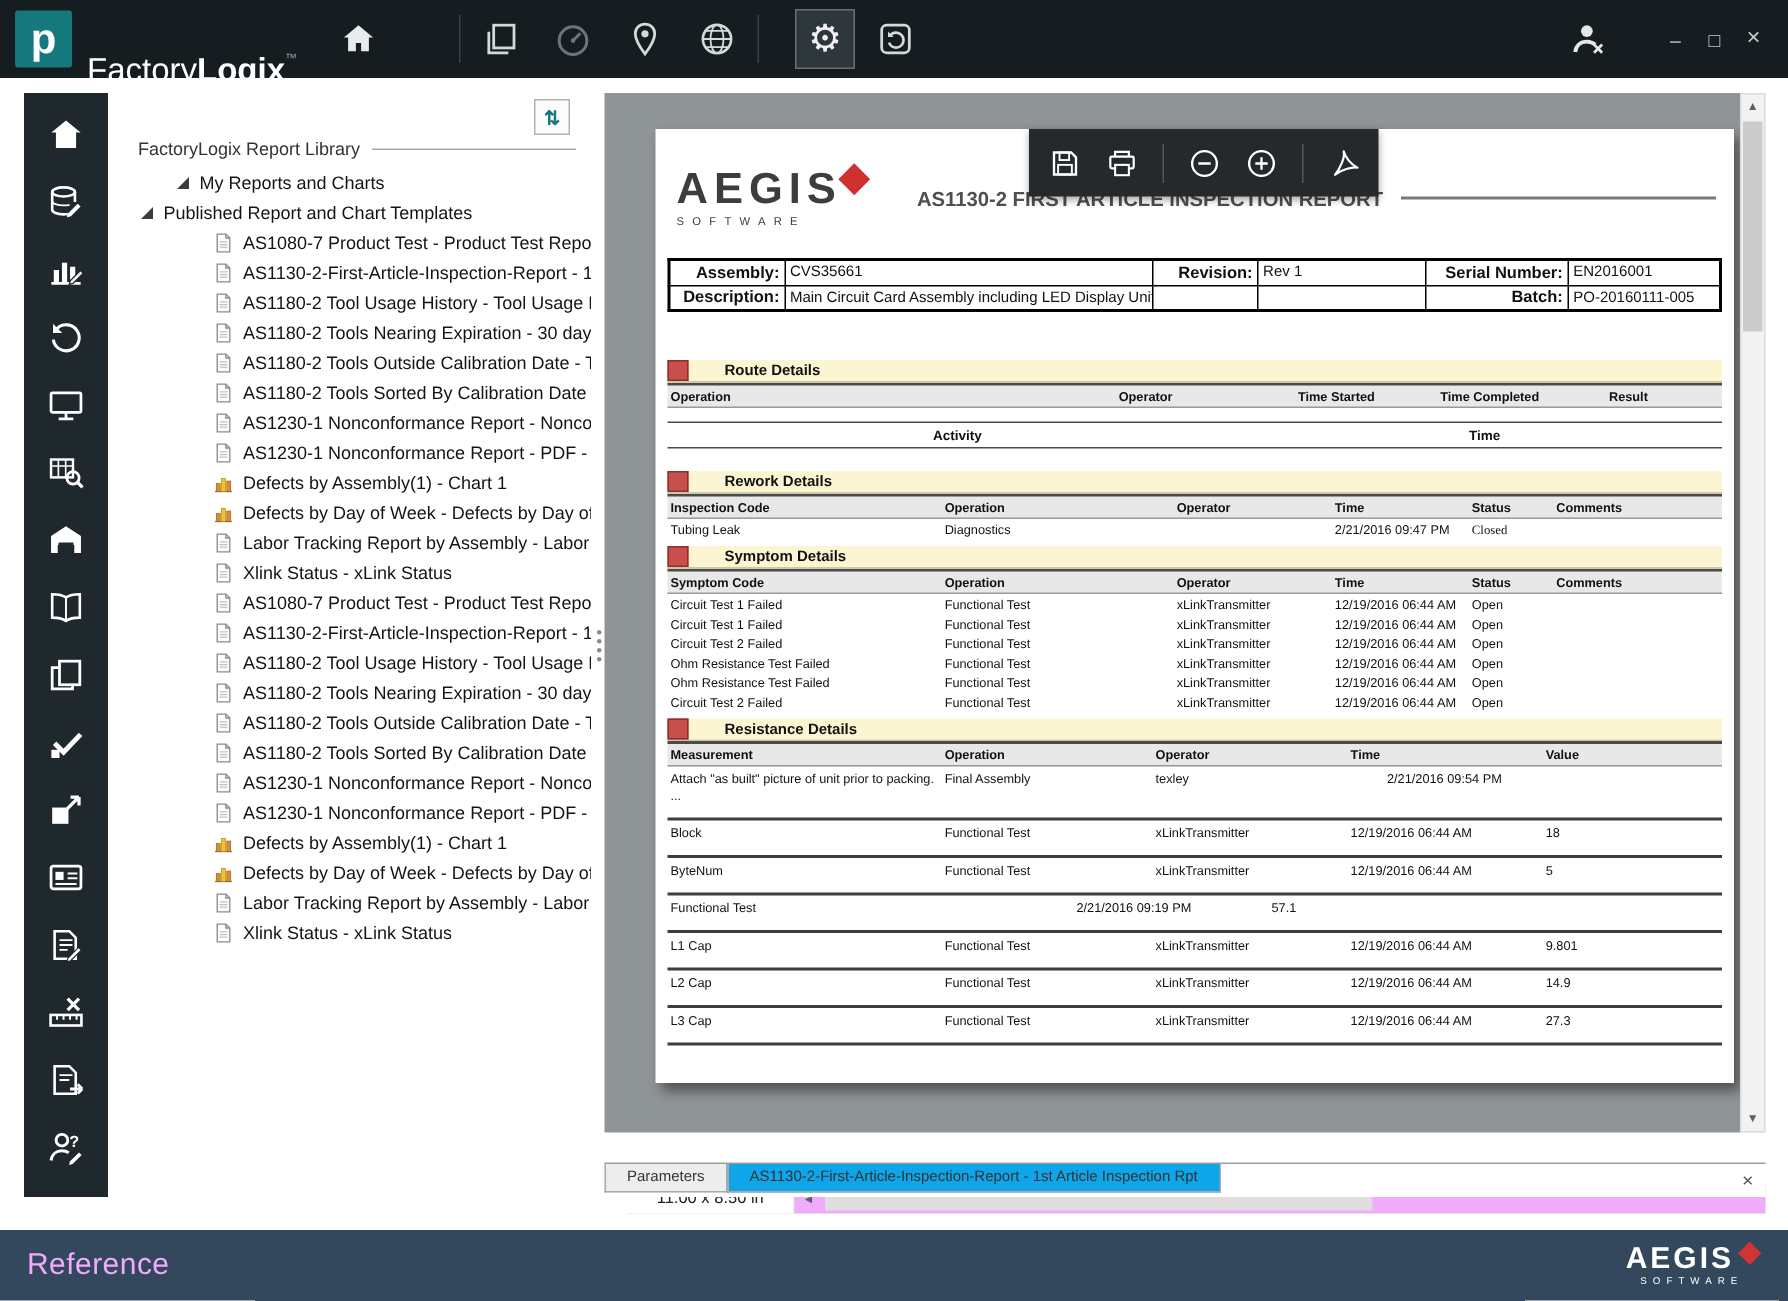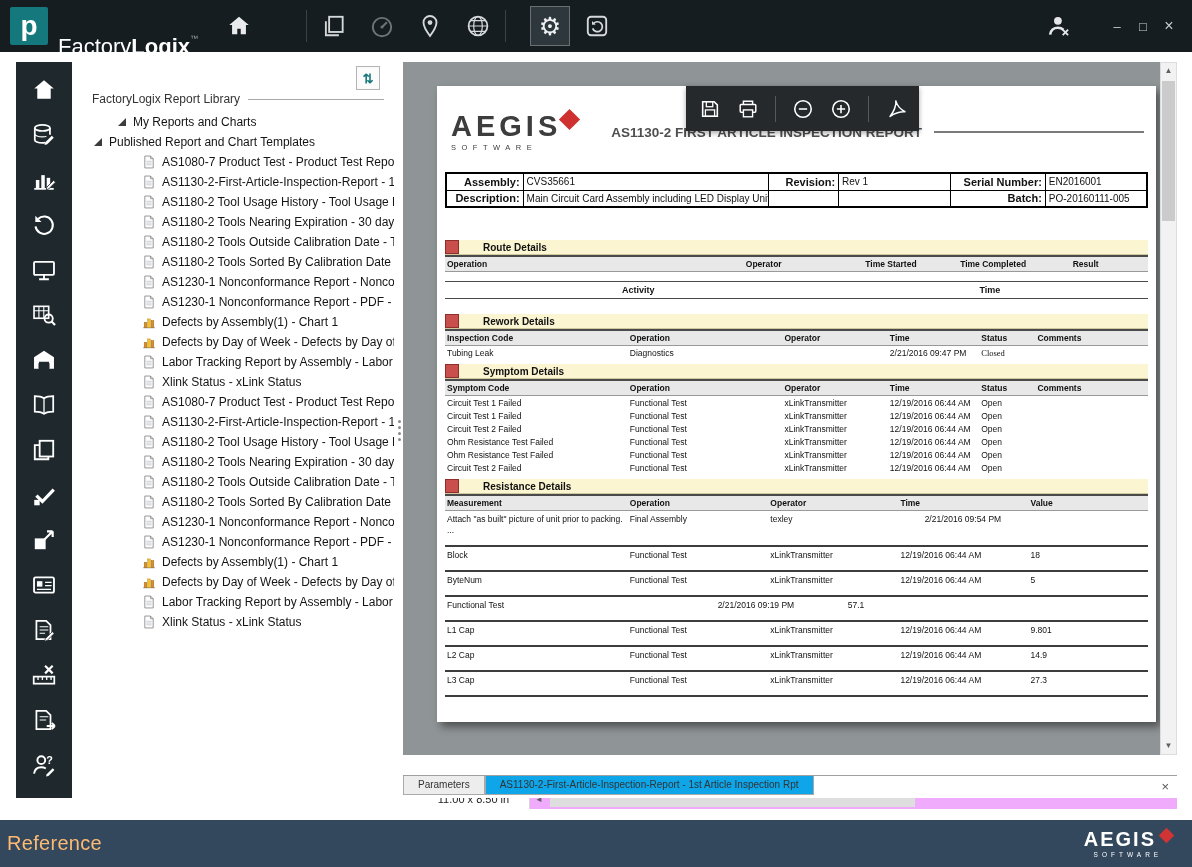--- a/index.html
+++ b/index.html
@@ -22,21 +22,21 @@
   .tb-tile { width:40px; height:40px; margin-left:12px; background:#2e373c; border:1px solid #687074; display:flex; align-items:center; justify-content:center; cursor:pointer; }
   .gear-glyph { font-size:25px; color:#eef0f1; line-height:1; }
   .tb-hist { margin-left:12px; }
   .tb-right { margin-left:auto; display:flex; align-items:center; }
   .tb-user { margin-right:30px; }
   .winbtn { width:26px; text-align:center; color:#c6cbce; font-size:13px; cursor:pointer; }
   .winbtn.close { font-size:16px; margin-right:10px; }
 
   
   .statusbar { position:absolute; bottom:0; left:0; right:0; height:47px; background:#33485c; display:flex; align-items:center; }
-  .status-label { color:#fdba74; font-size:20px; margin-left:7px; letter-spacing:0.3px; }
+  .status-label { color:#f0abfc; font-size:20px; margin-left:18px; letter-spacing:0.3px; }
   .aegis-logo { margin-left:auto; margin-right:20px; display:flex; flex-direction:column; align-items:center; color:#fff; }
   .al-row { display:flex; align-items:flex-start; font-size:20px; font-weight:bold; letter-spacing:2px; line-height:1; }
   .al-diamond { width:11px; height:11px; background:#d03434; display:inline-block; transform:rotate(45deg); margin-left:5px; margin-top:1px; }
   .al-sub { font-size:6.5px; letter-spacing:4px; margin-top:2px; }
 
   
   .content { position:absolute; top:52px; bottom:47px; left:0; right:0; background:#fff; }
 
   .iconbar { position:absolute; left:16px; top:10px; bottom:22px; width:56px; background:#1f282d; display:flex; flex-direction:column; align-items:center; padding-top:14px; gap:18px; }
   .side-ic { width:28px; height:27px; display:flex; align-items:center; justify-content:center; cursor:pointer; }

